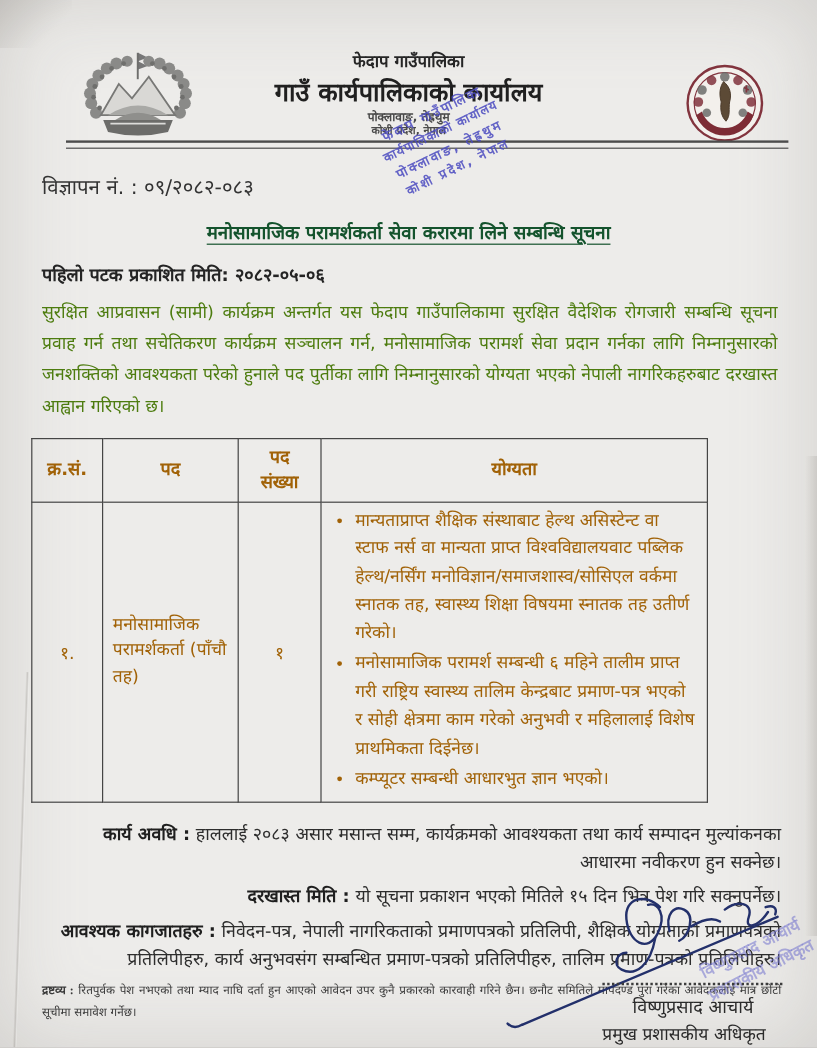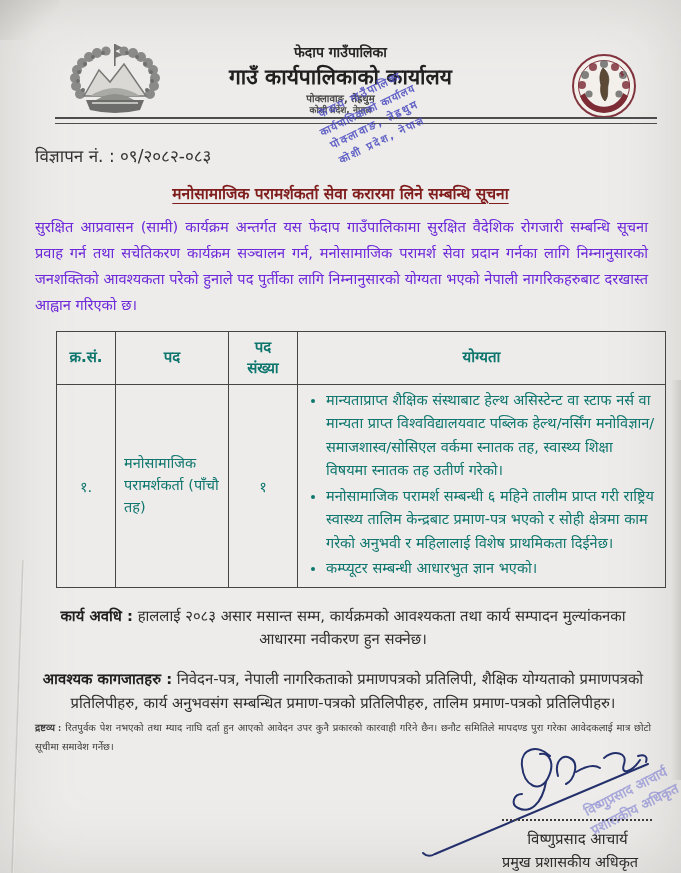--- a/index.html
+++ b/index.html
@@ -38,40 +38,40 @@
     transform:rotate(-26deg);
     text-align:center;color:#4b4bc0;opacity:.85;
     font-weight:bold;line-height:1.55;pointer-events:none;}
   .round-stamp .s1{font-size:11px;letter-spacing:2px;}
   .round-stamp .s2{font-size:10.5px;letter-spacing:1px;}
   .round-stamp .s3{font-size:11px;letter-spacing:2px;}
   .round-stamp .s4{font-size:10.5px;letter-spacing:2px;}
 
   
   .adnum{margin:16px 0 0 35px;font-size:17px;color:#333;}
-  .title{margin-top:15px;text-align:center;font-size:15.5px;font-weight:bold;color:#7f1d1d;}
+  .title{margin-top:15px;text-align:center;font-size:15.5px;font-weight:bold;color:#14532d;}
   .title span{text-decoration:underline;text-underline-offset:4px;}
   .published{margin:14px 0 0 35px;font-size:15px;font-weight:bold;color:#242424;}
-  .bodytext{margin:10px 33px 0 35px;font-size:14.6px;line-height:1.78;text-align:justify;color:#6d28d9;}
-
-  table.vac{border-collapse:collapse;margin:13px 0 0 56px;width:610px;font-size:14.5px;color:#0f766e;}
+  .bodytext{margin:10px 33px 0 35px;font-size:14.6px;line-height:1.78;text-align:justify;color:#4d7c0f;}
+
+  table.vac{border-collapse:collapse;margin:13px 0 0 26px;width:564px;font-size:14.5px;color:#a16207;}
   table.vac th,table.vac td{border:1.4px solid #454545;padding:4px 8px;vertical-align:middle;}
   table.vac th{font-weight:bold;text-align:center;line-height:1.4;height:44px;font-size:15px;}
   .col-sn{width:42px;}
   .col-post{width:96px;}
   .col-count{width:52px;}
   td.sn{text-align:center;}
   td.count{text-align:center;}
   td.post{line-height:1.5;}
   td.qual{padding:8px 10px 8px 6px;}
   .qual ul{margin:0;padding-left:20px;}
   .qual li{line-height:1.62;margin-bottom:2px;}
 
   .sections{margin:15px 30px 0 35px;font-size:14.8px;color:#2d2d2d;}
-  .sections p{margin:16px 0 5px 0;line-height:1.6;text-align:center;}
+  .sections p{margin:4px 0 5px 0;line-height:1.6;text-align:right;}
   .sections .lbl{font-weight:bold;color:#1f1f1f;}
   .note{margin:2px 30px 0 35px;font-size:9.8px;line-height:1.9;color:#3a3a3a;text-align:justify;}
   .note .lbl{font-weight:bold;font-family:Liberation Serif, serif;}
 
   
   .sig-wrap{position:absolute;left:400px;top:742px;width:275px;height:128px;}
   .sig-stamp{position:absolute;left:145px;top:38px;width:170px;transform:rotate(-27deg);
     color:rgba(115,115,205,.55);font-weight:bold;text-align:center;font-size:13.5px;line-height:1.5;}
   .sig-svg{position:absolute;left:0;top:0;}
   .dotline{position:absolute;left:102px;top:77px;width:150px;border-bottom:2.5px dotted #3c3c3c;}
@@ -181,20 +181,21 @@
       <div class="s4">कोशी प्रदेश, नेपाल</div>
     </div>
   </div>
 
   <div class="adnum">विज्ञापन नं. : ०९/२०८२-०८३</div>
 
   <div class="title">
     <span>मनोसामाजिक परामर्शकर्ता सेवा करारमा लिने सम्बन्धि सूचना</span>
   </div>
 
+  <div class="published">पहिलो पटक प्रकाशित मिति: २०८२-०५-०६</div>
 
   <div class="bodytext">सुरक्षित आप्रवासन (सामी) कार्यक्रम अन्तर्गत यस फेदाप गाउँपालिकामा सुरक्षित वैदेशिक रोगजारी सम्बन्धि सूचना प्रवाह गर्न तथा सचेतिकरण कार्यक्रम सञ्चालन गर्न, मनोसामाजिक परामर्श सेवा प्रदान गर्नका लागि निम्नानुसारको जनशक्तिको आवश्यकता परेको हुनाले पद पुर्तीका लागि निम्नानुसारको योग्यता भएको नेपाली नागरिकहरुबाट दरखास्त आह्वान गरिएको छ।</div>
 
   <table class="vac">
     <tbody>
         <tr>
       <th class="col-sn">क्र.सं.</th>
       <th class="col-post">पद</th>
       <th class="col-count">पद संख्या</th>
       <th>योग्यता</th>
@@ -213,20 +214,24 @@
     </tr>
   </tbody>
     </table>
 
   <div class="sections">
     <p>
       <span class="lbl">कार्य अवधि :</span>
       <span>हाललाई २०८३ असार मसान्त सम्म, कार्यक्रमको आवश्यकता तथा कार्य सम्पादन मुल्यांकनका आधारमा नवीकरण हुन सक्नेछ।</span>
     </p>
     <p>
+      <span class="lbl">दरखास्त मिति :</span>
+      <span>यो सूचना प्रकाशन भएको मितिले १५ दिन भित्र पेश गरि सक्नुपर्नेछ।</span>
+    </p>
+    <p>
       <span class="lbl">आवश्यक कागजातहरु :</span>
       <span>निवेदन-पत्र, नेपाली नागरिकताको प्रमाणपत्रको प्रतिलिपी, शैक्षिक योग्यताको प्रमाणपत्रको प्रतिलिपीहरु, कार्य अनुभवसंग सम्बन्धित प्रमाण-पत्रको प्रतिलिपीहरु, तालिम प्रमाण-पत्रको प्रतिलिपीहरु।</span>
     </p>
   </div>
 
   <div class="note">
     <span class="lbl">द्रष्टव्य :</span>
     <span>रितपुर्वक पेश नभएको तथा म्याद नाघि दर्ता हुन आएको आवेदन उपर कुनै प्रकारको कारवाही गरिने छैन। छनौट समितिले मापदण्ड पुरा गरेका आवेदकलाई मात्र छोटो सूचीमा समावेश गर्नेछ।</span>
   </div>
 

